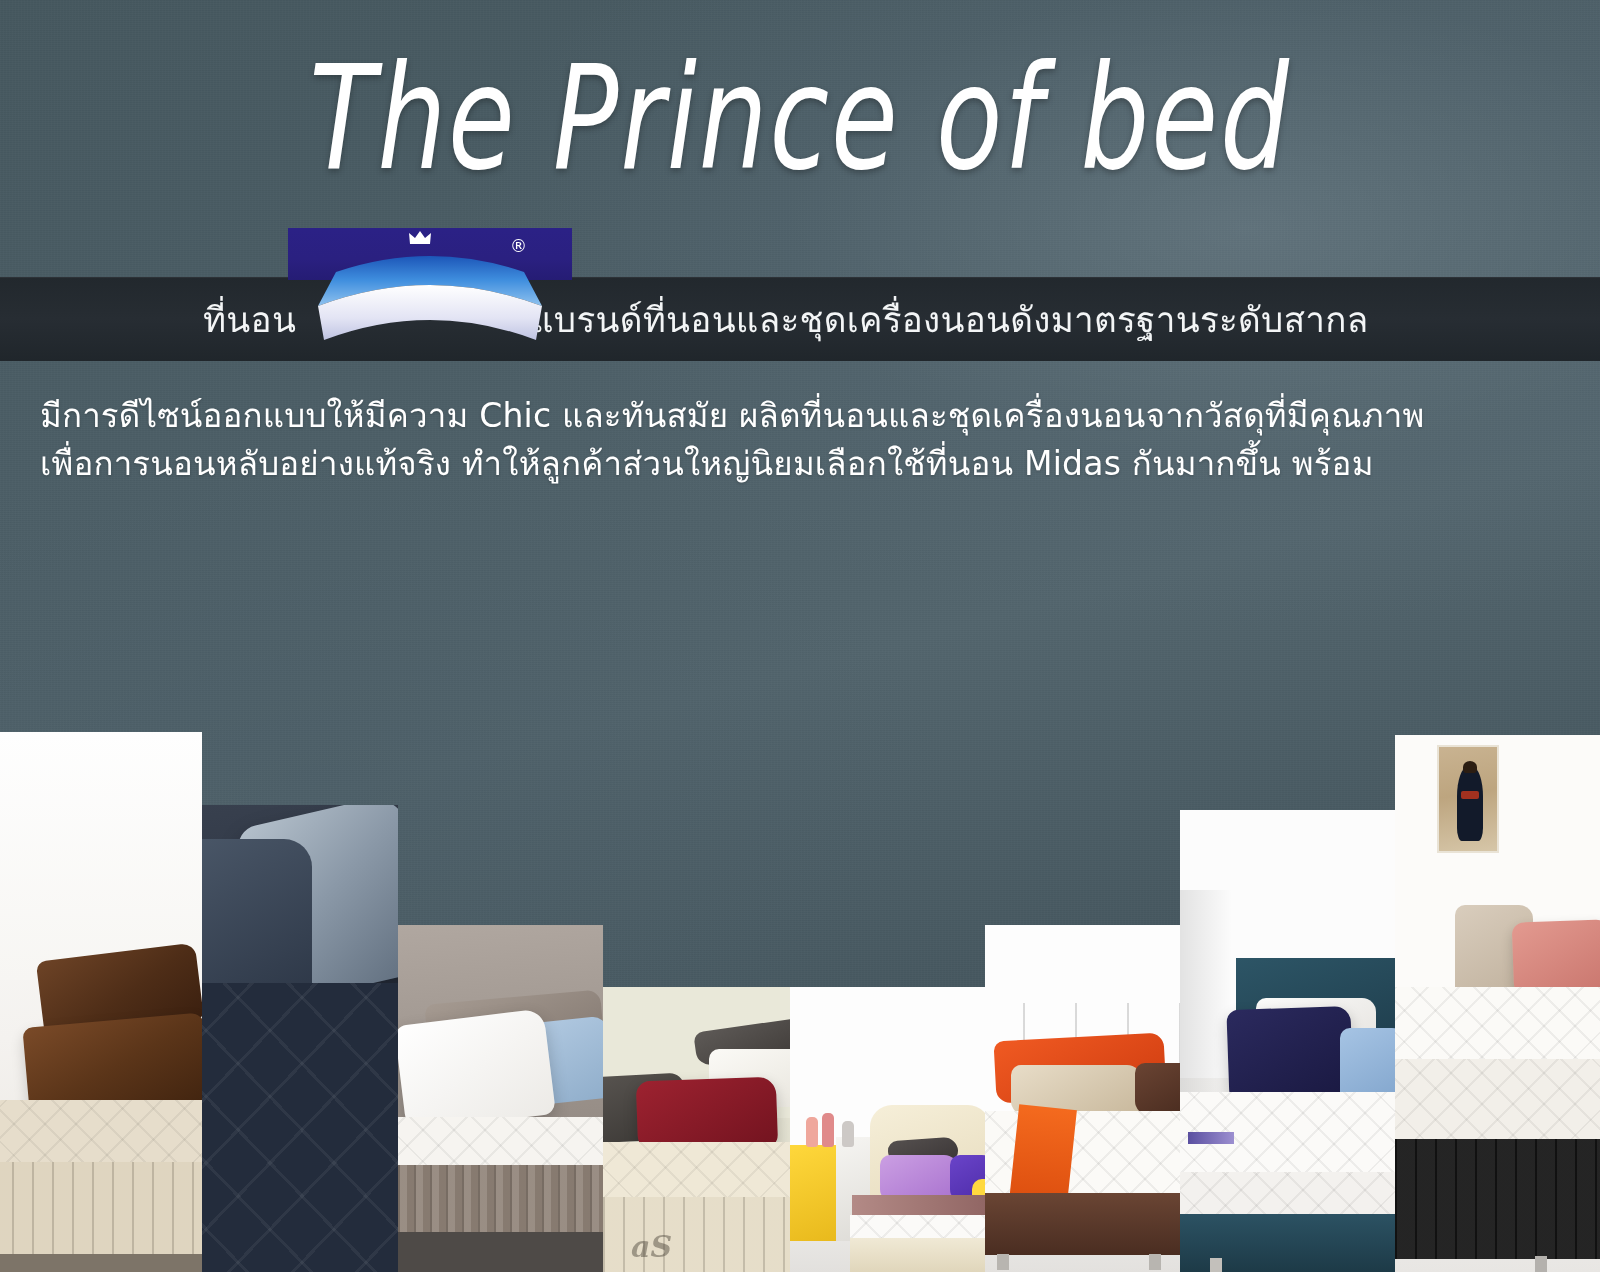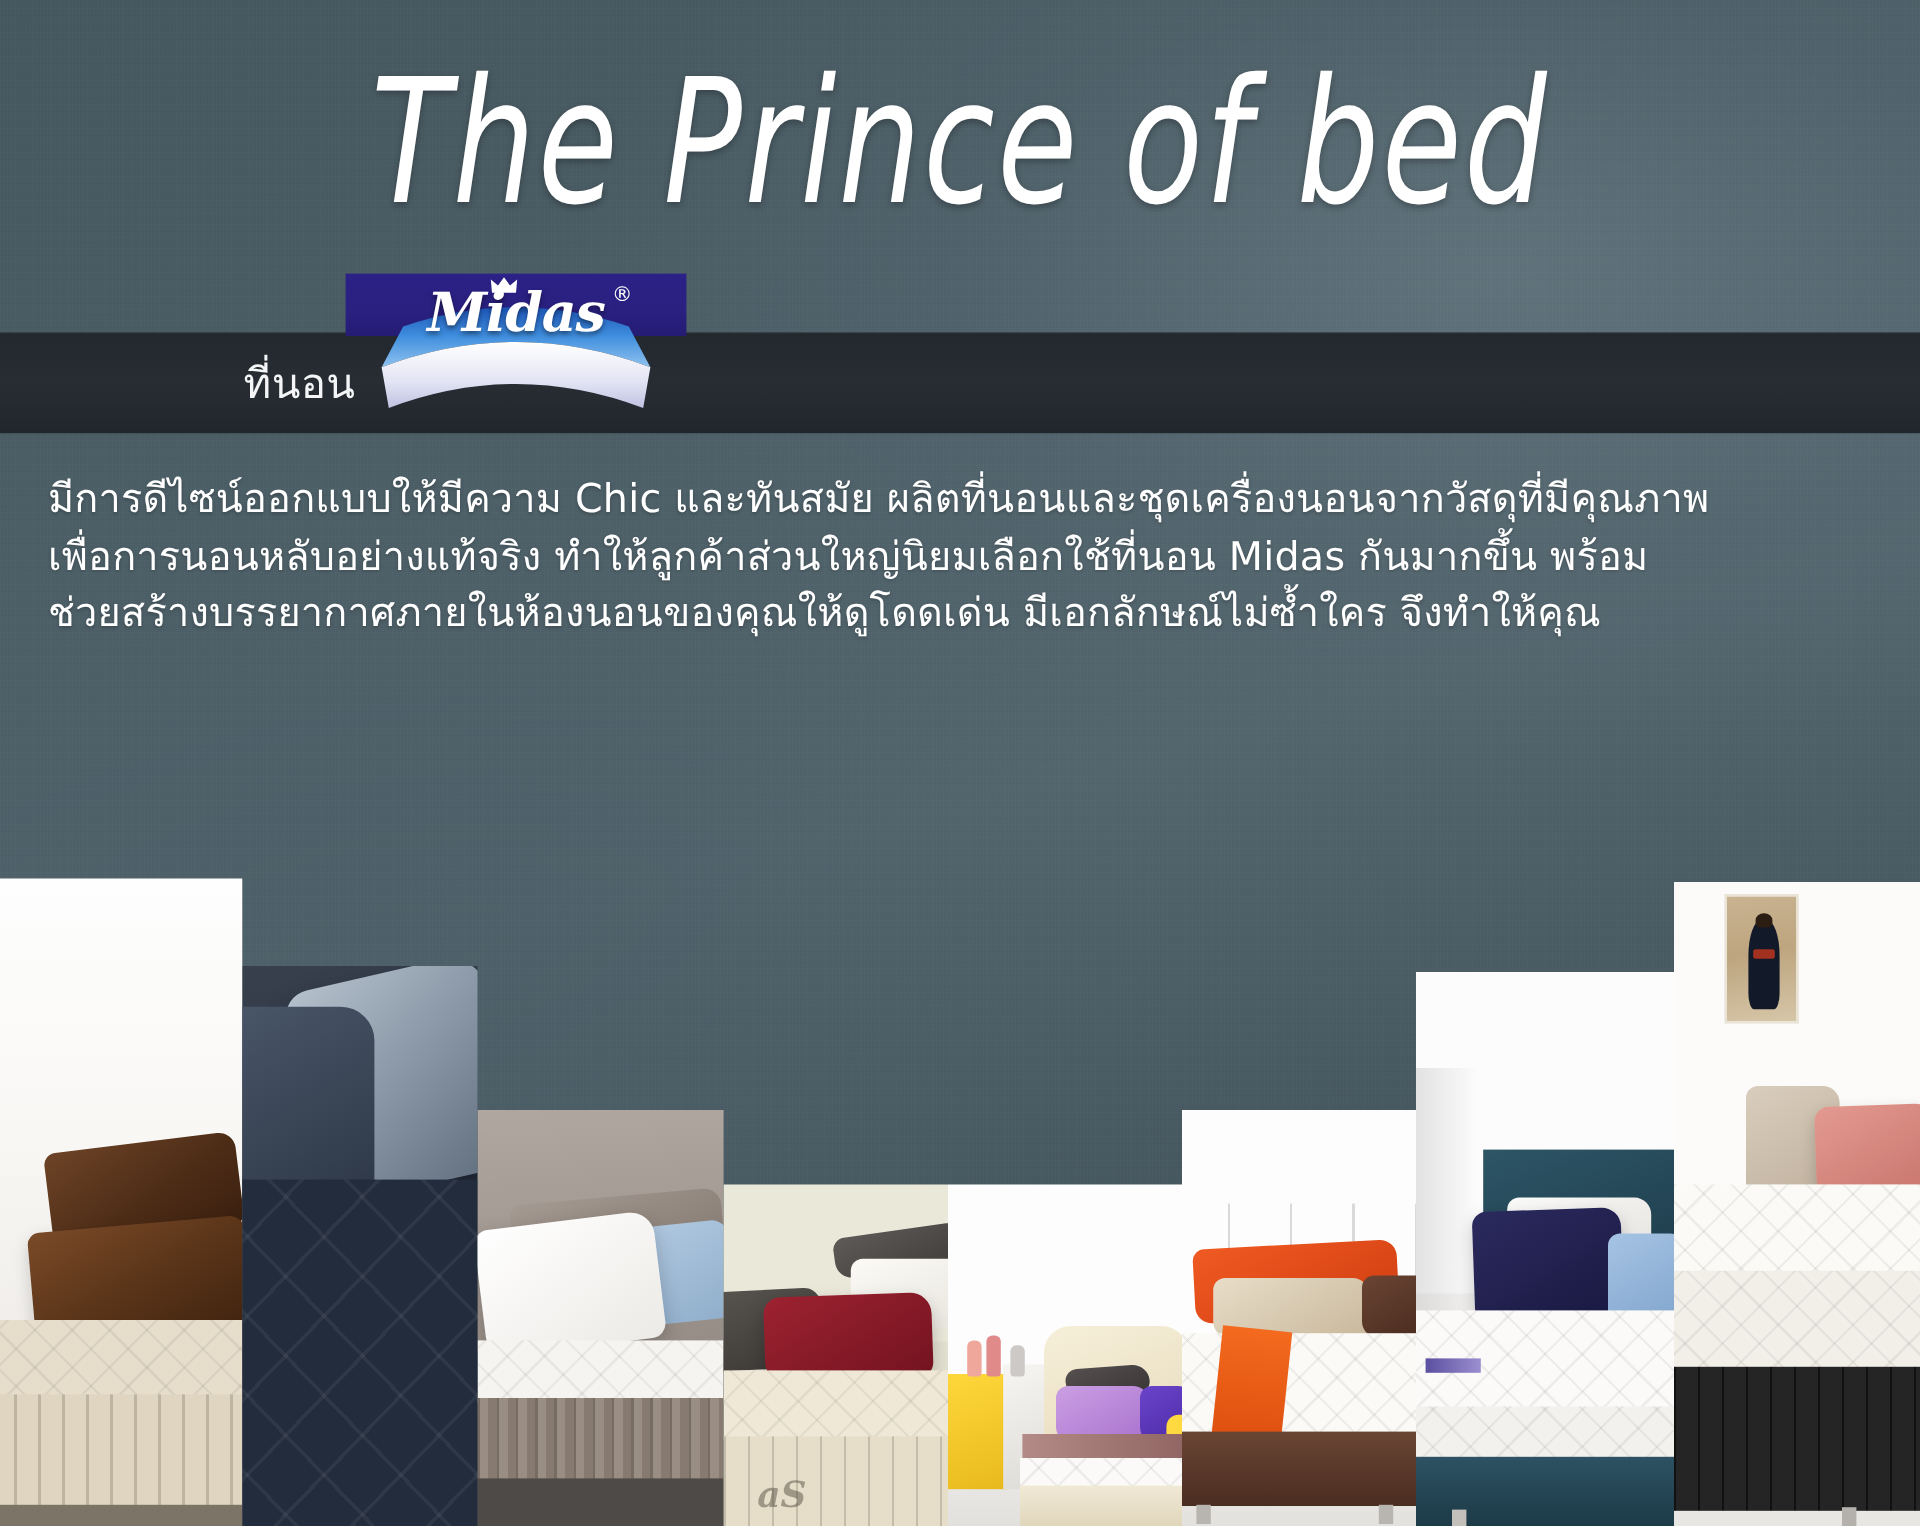--- a/index.html
+++ b/index.html
@@ -217,20 +217,21 @@
 <body>
 
 <div id="poster">
   <div id="grain"></div>
 
   <div id="headline">The Prince of bed</div>
 
   <div id="banner">
     <div id="banner-inner">
       <span class="banner-txt" id="banner-left">ที่นอน</span>
+      <span class="banner-txt" id="banner-right">แบรนด์ที่นอนและชุดเครื่องนอนดังมาตรฐานระดับสากล</span>
     </div>
   </div>
 
   <div id="logo">
     <div id="logo-box"></div>
 
     <svg id="logo-svg" viewBox="0 0 284 118">
       <defs>
         <linearGradient id="ribTop" x1="0" y1="0" x2="0" y2="1">
           <stop offset="0%" stop-color="#1c56b8"></stop>
@@ -246,28 +247,26 @@
 
       <path d="M 48 44 L 30 78 Q 142 36 254 78 L 236 44 Q 142 12 48 44 Z" fill="url(#ribTop)"></path>
 
       <path d="M 30 78 L 36 112 Q 142 72 248 112 L 254 78 Q 142 36 30 78 Z" fill="url(#ribBot)"></path>
     </svg>
 
     <svg id="logo-crown" viewBox="0 0 24 16">
       <path d="M2 14 L1 3 L7 8 L12 1 L17 8 L23 3 L22 14 Z" fill="#ffffff"></path>
     </svg>
 
-    <div id="logo-word">Midas</div>
     <div id="logo-reg">®</div>
   </div>
 
   <div id="body-copy">
     <p>มีการดีไซน์ออกแบบให้มีความ Chic และทันสมัย ผลิตที่นอนและชุดเครื่องนอนจากวัสดุที่มีคุณภาพ</p>
     <p>เพื่อการนอนหลับอย่างแท้จริง ทำให้ลูกค้าส่วนใหญ่นิยมเลือกใช้ที่นอน Midas กันมากขึ้น พร้อม</p>
-    <p>ช่วยสร้างบรรยากาศภายในห้องนอนของคุณให้ดูโดดเด่น มีเอกลักษณ์ไม่ซ้ำใคร จึงทำให้คุณ</p>
   </div>
 
   <div id="strip">
 
     <div class="panel" style="left:0px; width:202px; height:540px;">
       <div class="panel-inner" style="background:linear-gradient(175deg,#fdfdfd 0%,#f4f2ef 55%,#e8e4de 100%);">
         <div class="wall" style="height:46%; background:linear-gradient(180deg,#fefefe,#f7f6f3);"></div>
 
         <div class="pillow" style="left:40px; top:220px; width:160px; height:78px; transform:rotate(-7deg);
                     background:linear-gradient(150deg,#6d4326 0%,#4e2d17 55%,#3a1f0f 100%);"></div>

